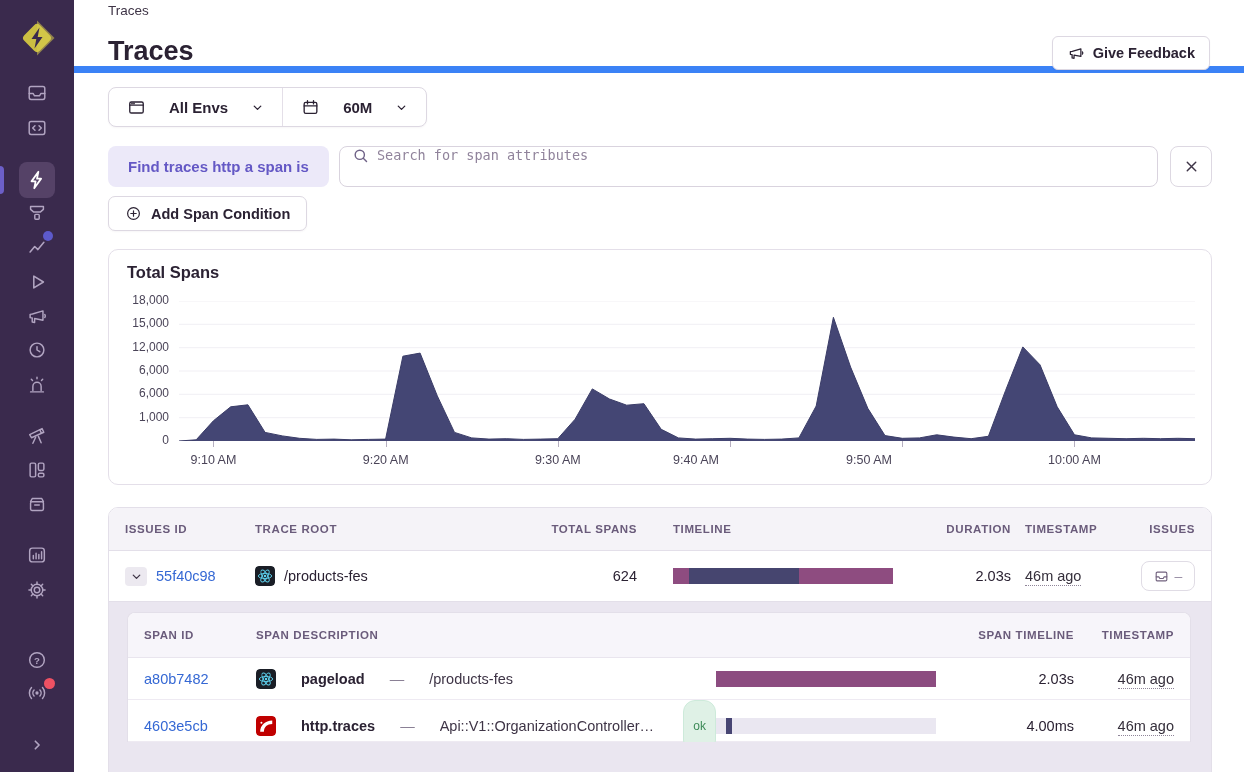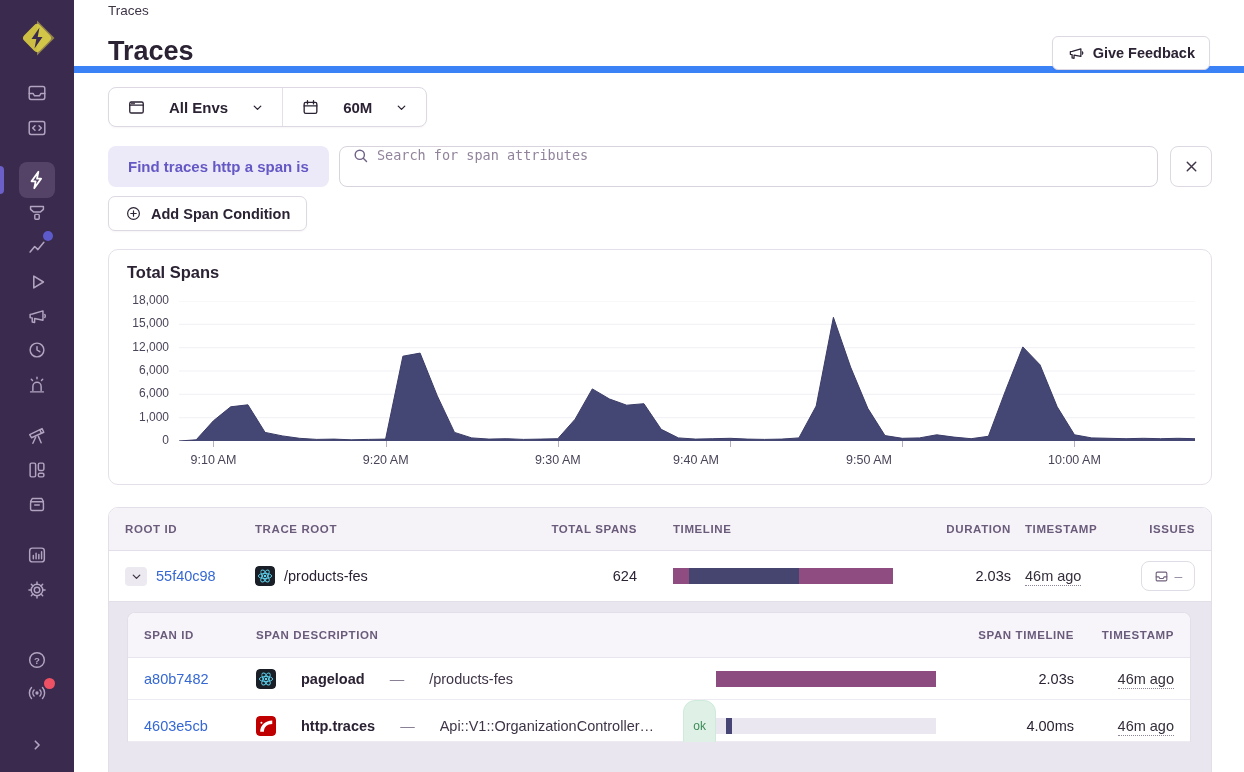--- a/index.html
+++ b/index.html
@@ -322,21 +322,21 @@
     <div class="x-tick" style="left: 104.441px;"></div>
         <div class="x-tick" style="left: 276.644px;"></div>
         <div class="x-tick" style="left: 448.847px;"></div>
         <div class="x-tick" style="left: 621.051px;"></div>
         <div class="x-tick" style="left: 793.254px;"></div>
         <div class="x-tick" style="left: 965.458px;"></div>
       </div>
 
     <div class="trace-table">
       <div class="t-grid t-head">
-        <div>ROOT ID</div>
+        <div>ISSUES ID</div>
         <div>TRACE ROOT</div>
         <div class="right">TOTAL SPANS</div>
         <div style="padding-left:36px">TIMELINE</div>
         <div class="right">DURATION</div>
         <div style="padding-left:14px">TIMESTAMP</div>
         <div class="right">ISSUES</div>
       </div>
 
       <div class="t-grid t-row">
         <div class="trace-id-cell">

